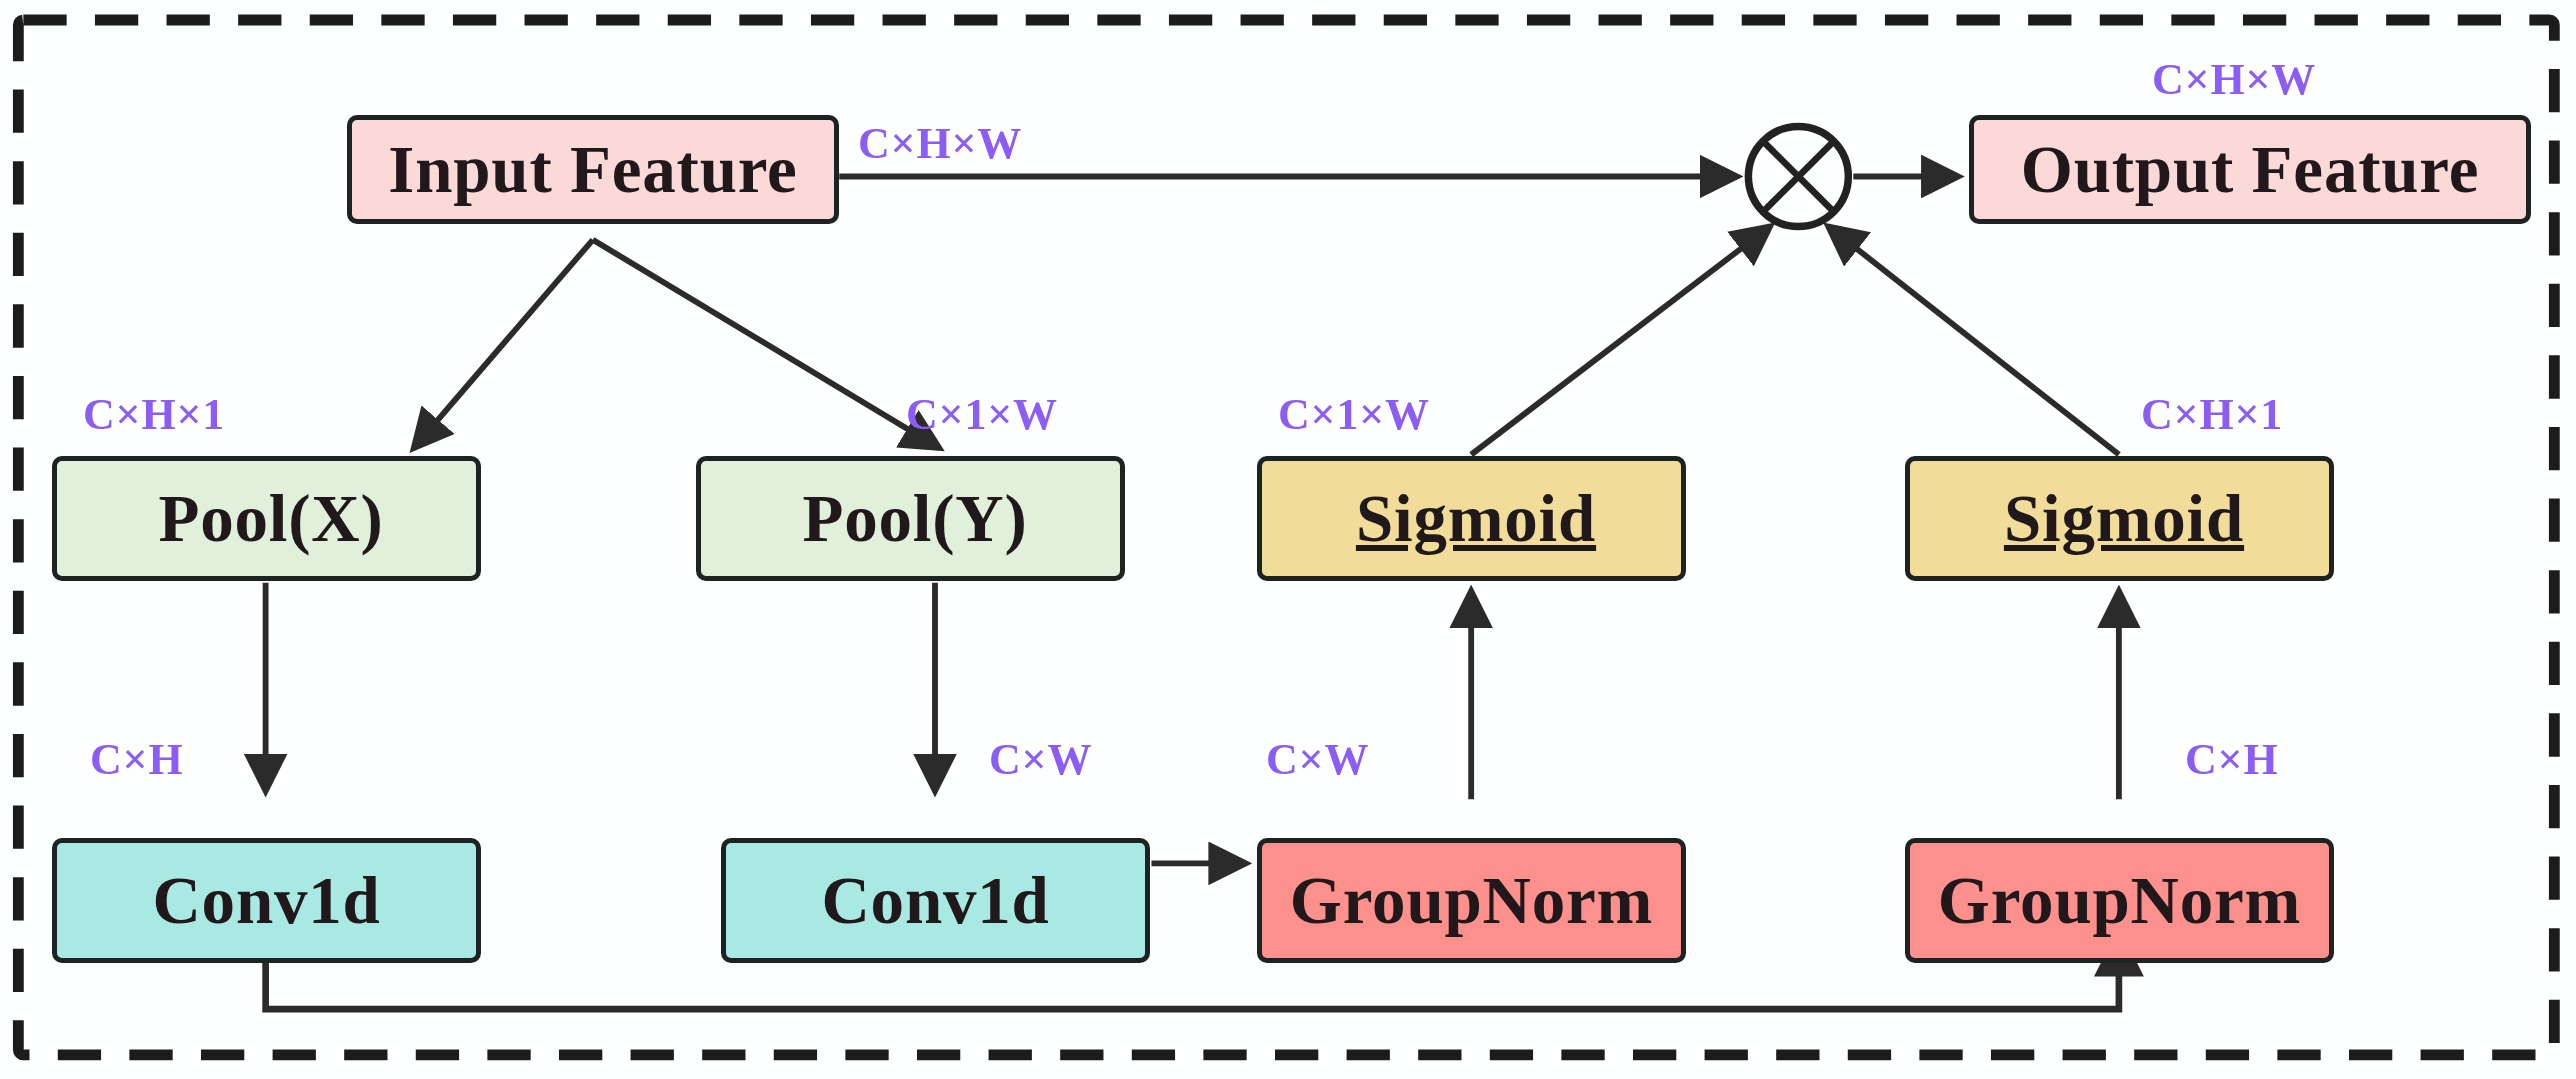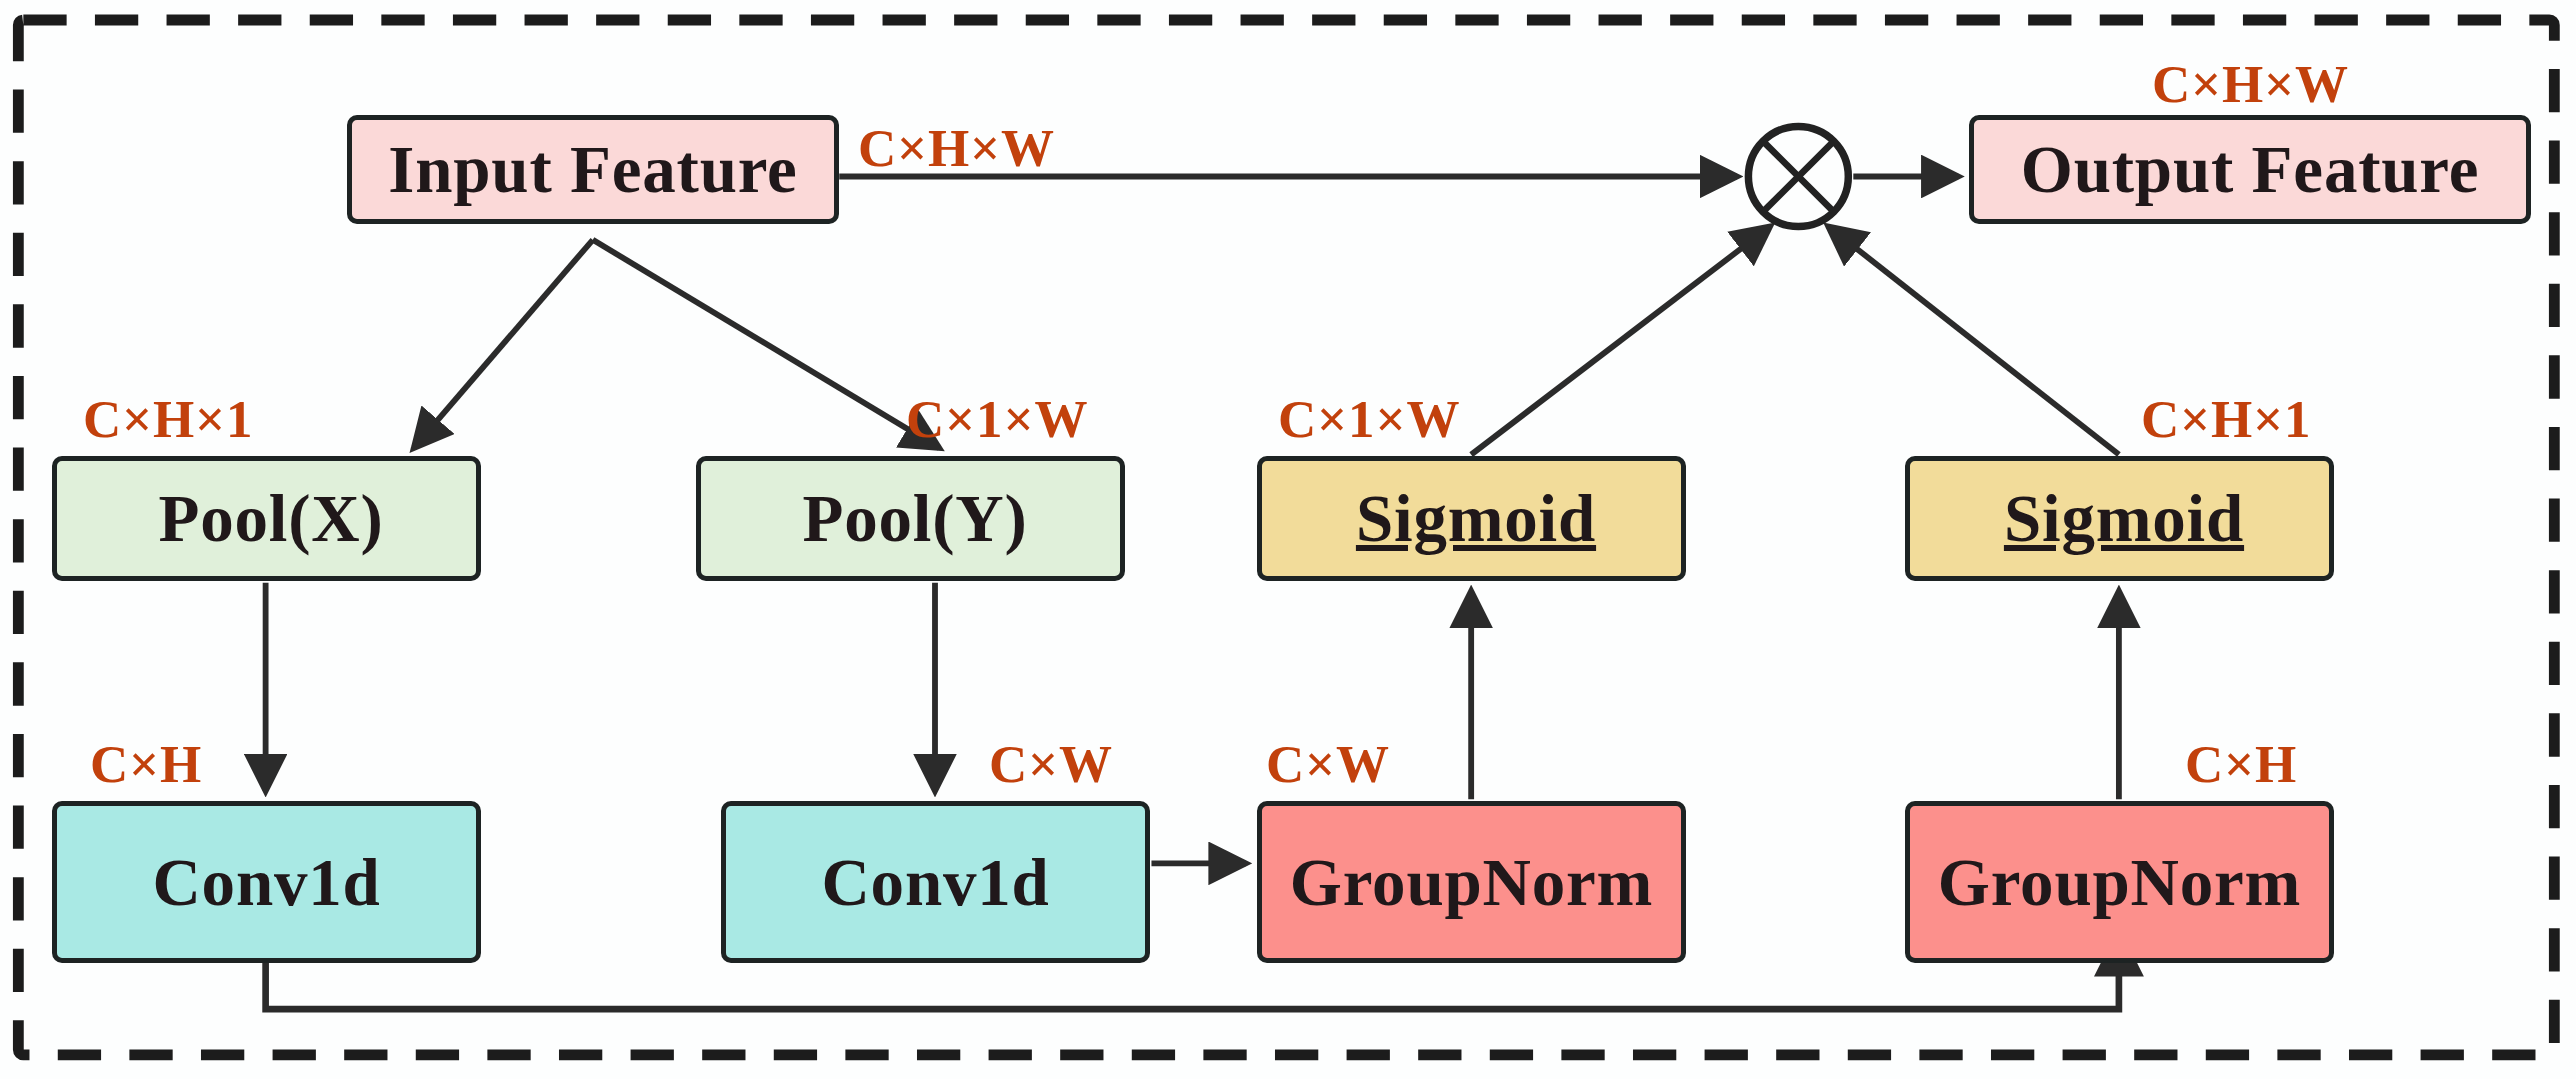--- a/index.html
+++ b/index.html
@@ -16,28 +16,28 @@
   .wires{position:absolute;left:0;top:0;width:2576px;height:1079px;}
   .node{
     position:absolute; box-sizing:border-box;
     border:5.8px solid var(--c-box_border); border-radius:10px;
     display:flex; align-items:center; justify-content:center;
     font-weight:bold; font-size:67px; color:var(--c-text);
     letter-spacing:0.8px; white-space:nowrap;
   }
   .row1{top:115px;height:109px;}
   .row2{top:456px;height:125px;padding-left:9px;}
-  .row3{top:801px;height:162px;}
+  .row3{top:838px;height:125px;}
   .fill-pink{background:var(--c-pink);}
   .fill-green{background:var(--c-green);}
   .fill-cyan{background:var(--c-cyan);}
   .fill-yellow{background:var(--c-yellow);text-decoration:underline;}
   .fill-salmon{background:var(--c-salmon);}
   .dim{
-    position:absolute; font-weight:bold; font-size:53px; color:#c2410c;
+    position:absolute; font-weight:bold; font-size:44px; color:#8b5cf6;
     line-height:1; white-space:nowrap; letter-spacing:0.8px;
   }
   #n-input{left:347px;width:492px;}
   #n-output{left:1969px;width:562px;}
   #n-poolx{left:52px;width:429px;}
   #n-pooly{left:696px;width:429px;}
   #n-convx{left:52px;width:429px;}
   #n-convy{left:721px;width:429px;}
   #n-gny{left:1257px;width:429px;}
   #n-sigy{left:1257px;width:429px;}

